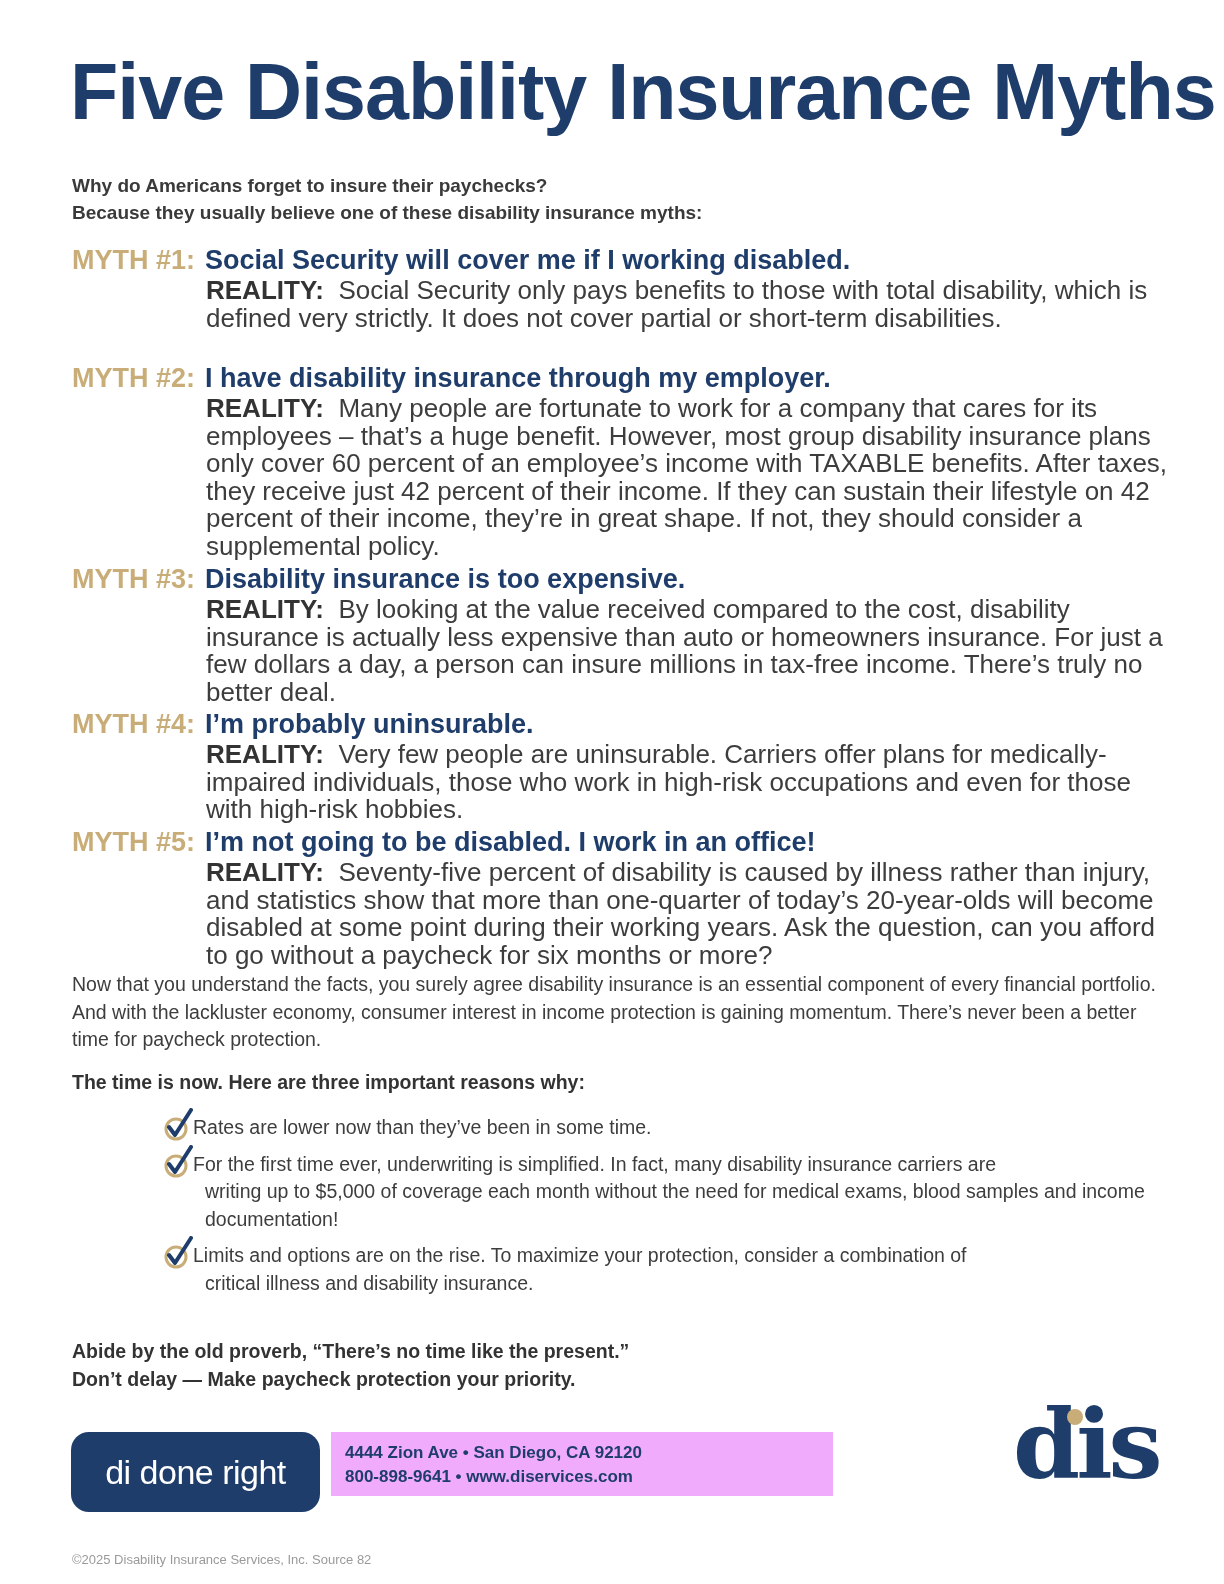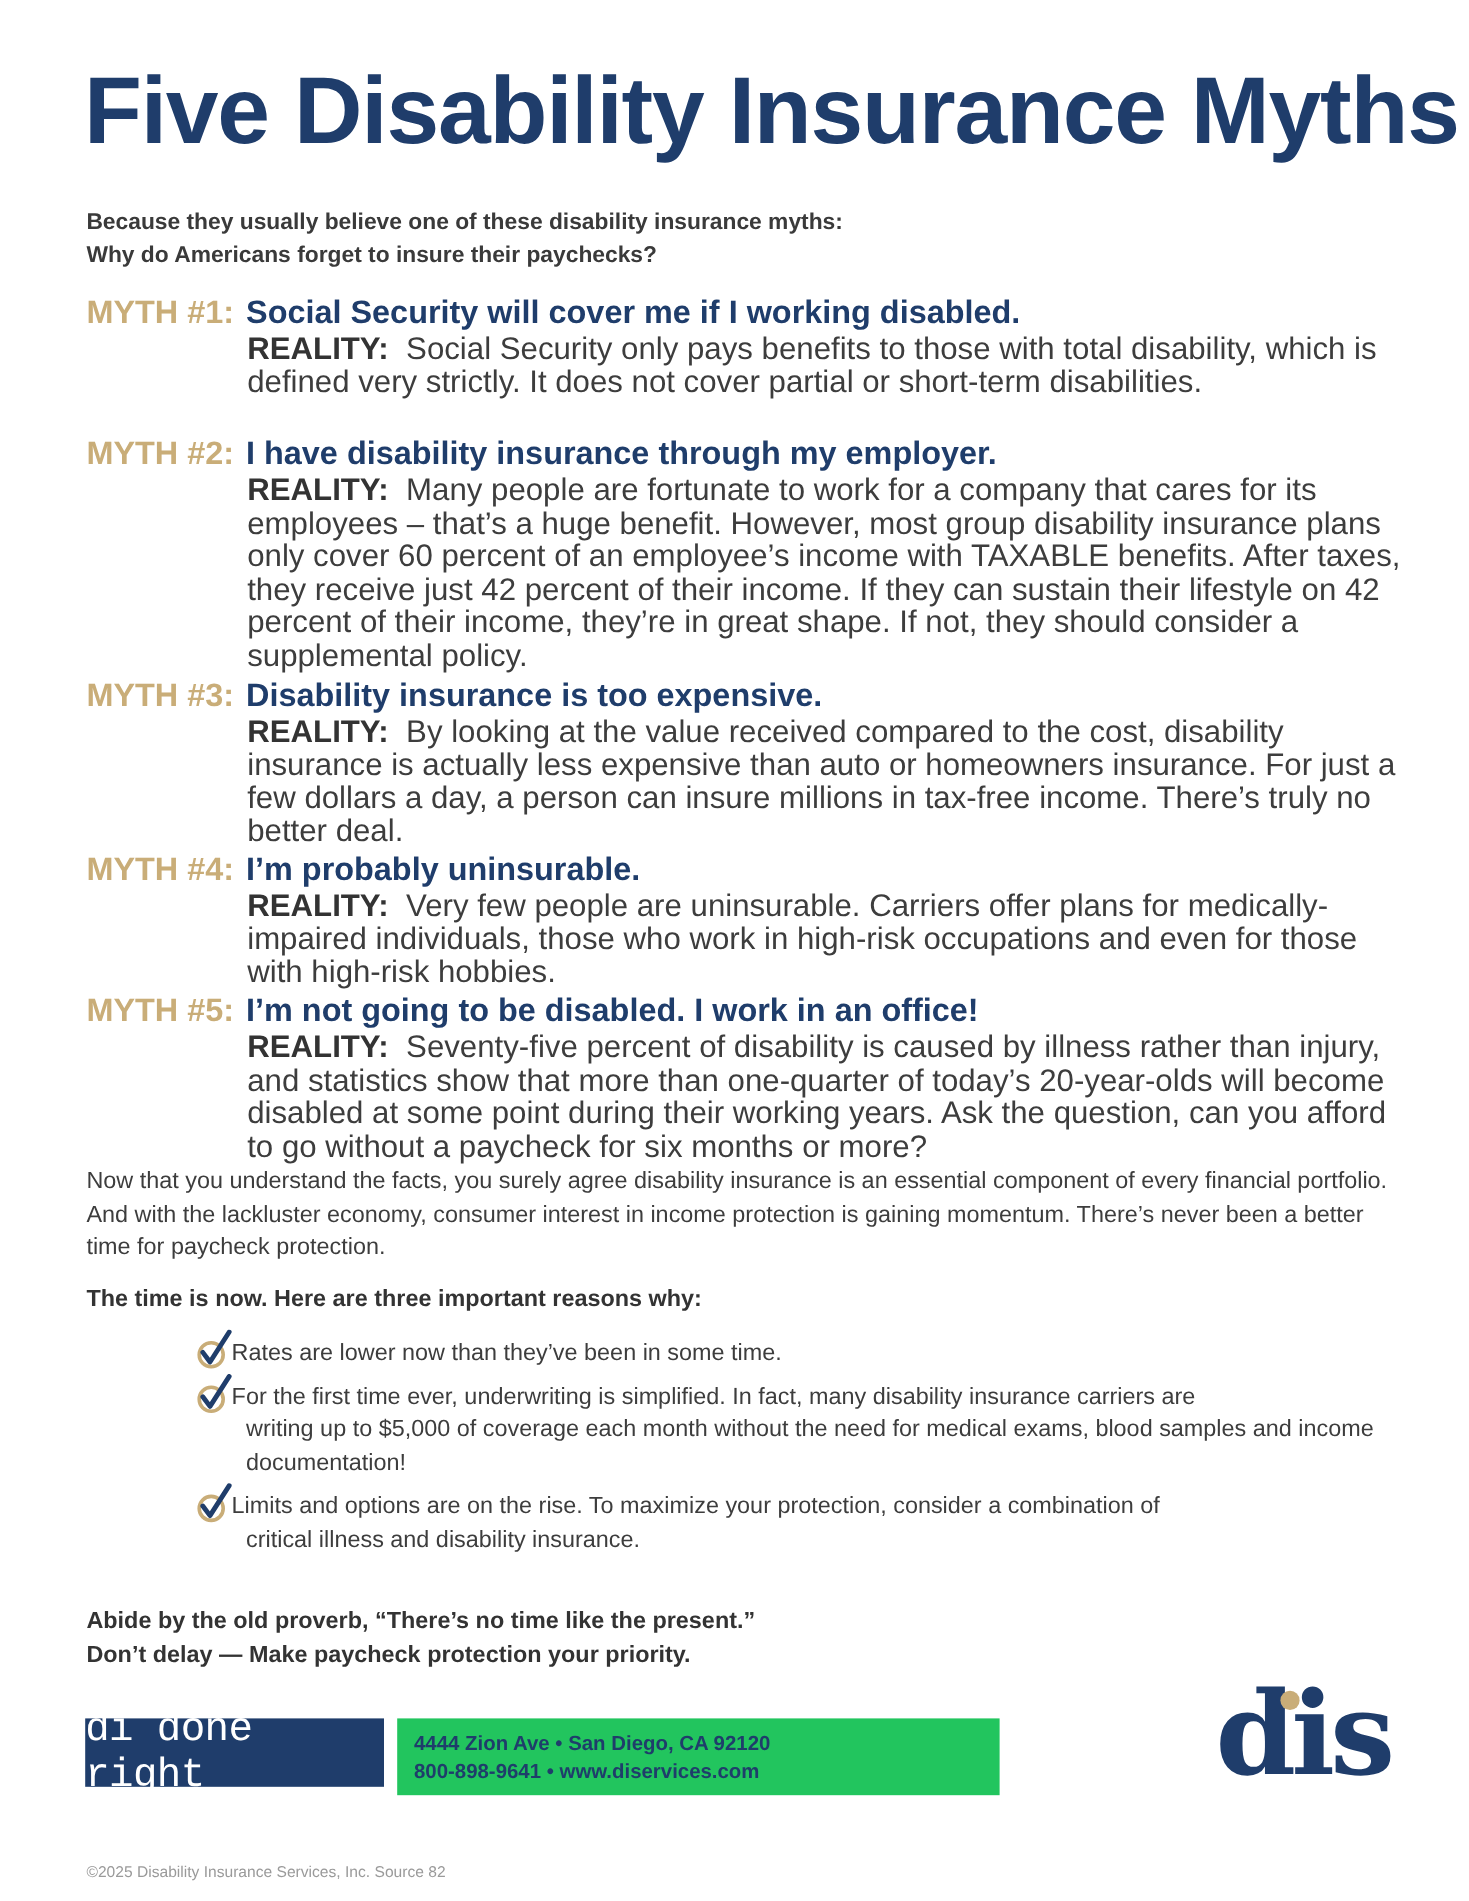--- a/index.html
+++ b/index.html
@@ -16,43 +16,43 @@
   .reality { margin-left: 134px; margin-top: 1px; font-size: 26px; line-height: 27.5px; color: #3d3d3d; width: 965px; }
   .reality b { color: #333; }
   .closing { position: absolute; left: 72px; top: 971px; width: 1100px; font-size: 19.5px; line-height: 27.5px; color: #3d3d3d; }
   .reasons-head { position: absolute; left: 72px; top: 1071px; font-size: 19.5px; font-weight: 700; color: #333; white-space: nowrap; }
   .reasons { position: absolute; left: 163px; top: 1114px; width: 990px; }
   .reason { position: relative; padding-left: 30px; font-size: 19.5px; line-height: 27.5px; color: #3d3d3d; margin-bottom: 9px; }
   .reason .cont { padding-left: 12px; display: block; }
   .check { position: absolute; left: 0; top: -6px; width: 32px; height: 34px; }
   .proverb { position: absolute; left: 72px; top: 1337px; font-size: 19.5px; font-weight: 700; color: #333; line-height: 28px; }
   .proverb div { white-space: nowrap; }
-  .brand-box { position: absolute; left: 71px; top: 1432px; width: 249px; height: 57px; background: #1f3d6b;
-               color: #fff; font-family: Liberation Mono, monospace; font-size: 34px;
-               display: flex; align-items: center; justify-content: center; letter-spacing: -0.5px; }
-  .contact-box { position: absolute; left: 331px; top: 1432px; width: 502px; height: 64px; background: #22c55e;
+  .brand-box { position: absolute; left: 71px; top: 1432px; width: 249px; height: 80px; background: #1f3d6b;
+               color: #fff; font-family: Liberation Sans, sans-serif; font-size: 34px;
+               display: flex; align-items: center; justify-content: center; letter-spacing: -0.5px; border-radius: 18px; }
+  .contact-box { position: absolute; left: 331px; top: 1432px; width: 502px; height: 64px; background: #f0abfc;
                  color: #1f3d6b; font-size: 17px; font-weight: 700; padding: 9px 0 0 14px; box-sizing: border-box; line-height: 24px; }
   .contact-box div { white-space: nowrap; }
   .copyright { position: absolute; left: 72px; top: 1506px; font-size: 13px; color: #9a9a9a; white-space: nowrap; margin-top: 46px; }
   .logo { position: absolute; left: 895px; top: 1405px; width: 260px; height: 100px; }
   .logo-words { position: absolute; right: 142px; top: 18px; text-align: right; color: #1f3d6b;
                 font-size: 22px; line-height: 24px; font-family: "DejaVu Sans", sans-serif; font-weight: 300; letter-spacing: 0.3px; }
   .logo-words div { white-space: nowrap; }
   .logo-mark { position: absolute; left: 118px; top: -8px; color: #1f3d6b; font-family: "DejaVu Serif", serif;
                font-size: 96px; font-weight: 700; line-height: 1; letter-spacing: -4px; }
   .logo-dot { position: absolute; left: 172px; top: 4px; width: 16px; height: 16px; border-radius: 50%; background: #c9ad78; }
 </style>
 </head>
 <body>
 
 <h1 class="title">Five Disability Insurance Myths</h1>
 
 <div class="intro">
+  <div>Why do Americans forget to insure their paychecks?</div>
   <div>Because they usually believe one of these disability insurance myths:</div>
-  <div>Why do Americans forget to insure their paychecks?</div>
 </div>
 
 <div class="myth" style="top:244px">
   <div class="myth-head"><span class="myth-num">MYTH #1:</span><span class="myth-stmt">Social Security will cover me if I working disabled.</span></div>
   <div class="reality"><b>REALITY:</b>&nbsp; <span>Social Security only pays benefits to those with total disability, which is defined very strictly. It does not cover partial or short-term disabilities.</span></div>
 </div>
 
 <div class="myth" style="top:362px">
   <div class="myth-head"><span class="myth-num">MYTH #2:</span><span class="myth-stmt">I have disability insurance through my employer.</span></div>
   <div class="reality"><b>REALITY:</b>&nbsp; <span>Many people are fortunate to work for a company that cares for its employees – that’s a huge benefit. However, most group disability insurance plans only cover 60 percent of an employee’s income with TAXABLE benefits. After taxes, they receive just 42 percent of their income. If they can sustain their lifestyle on 42 percent of their income, they’re in great shape. If not, they should consider a supplemental policy.</span></div>

